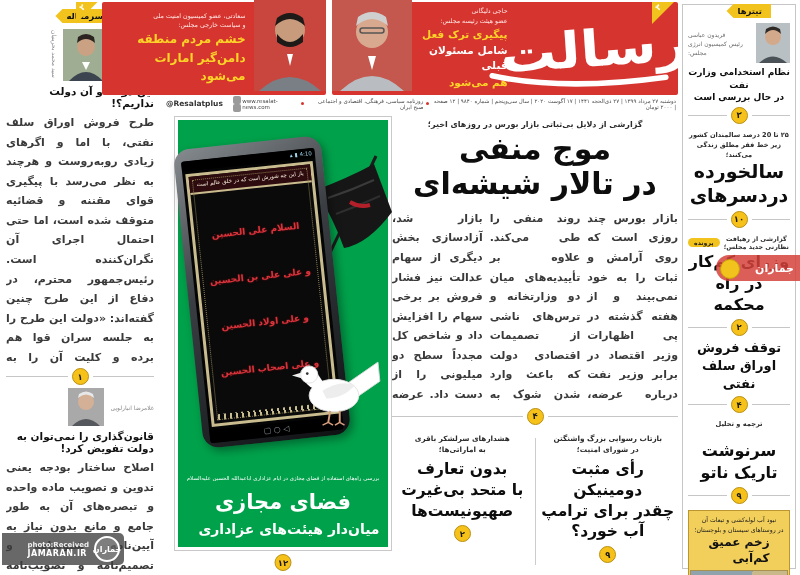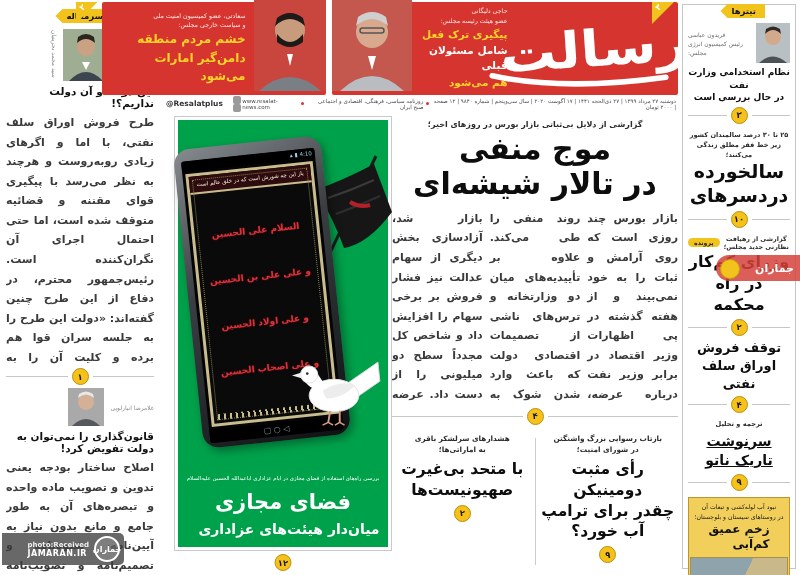--- a/index.html
+++ b/index.html
@@ -82,21 +82,21 @@
   .tassels{height:6px;background:repeating-linear-gradient(90deg,#c9bd8f 0 2px,transparent 2px 6px);margin:0 4px 3px;}
   .navbar{height:13px;background:#000;color:#8b9196;font-size:8px;display:flex;align-items:center;justify-content:center;gap:16px;}
   .dove-svg{position:absolute;bottom:118px;right:6px;width:96px;height:86px;z-index:3;}
   .g-kicker{position:absolute;bottom:66px;left:0;right:0;text-align:center;color:#ffffff;font-size:5.4px;white-space:nowrap;
     overflow:hidden;z-index:4;}
   .g-h1{position:absolute;bottom:33px;left:0;right:0;text-align:center;color:#fff;font-weight:bold;font-size:21px;z-index:4;}
   .g-h2{position:absolute;bottom:10px;left:12px;right:0;text-align:center;color:#fff;font-weight:bold;font-size:14px;z-index:4;}
   
   .sidebar{position:absolute;top:4px;right:4px;width:114px;height:565px;border:1px solid #c6c6c6;background:#fff;
     box-sizing:border-box;padding:4px 5px;display:flex;flex-direction:column;}
-  .sidebar .flag-tag{position:absolute;top:-1px;right:30px;}
+  .sidebar .flag-tag{position:absolute;top:-1px;right:24px;}
   .sb-item1{display:flex;gap:4px;align-items:center;margin-top:14px;}
   .sb-by{font-size:6px;color:#6e6e6e;text-align:left;line-height:1.5;flex:1;}
   .sb-head{font-weight:bold;text-align:center;color:#0d0d0d;line-height:1.4;}
   .sb-h-md{font-size:9px;margin-top:3px;}
   .sb-h-lg{font-size:19px;line-height:1.25;}
   .sb-h-xl{font-size:16px;line-height:1.35;}
   .sb-h-sm{font-size:13px;line-height:1.4;}
   .sb-kicker{font-size:6.6px;line-height:1.55;margin-top:3px;}
   .sb-kickrow{display:flex;align-items:center;gap:3px;margin-top:4px;}
   .oval-tag{background:#f2c31c;border-radius:8px;font-size:6.2px;font-weight:bold;padding:1px 6px;flex:0 0 auto;}
@@ -264,20 +264,21 @@
             </div>
             <div class="badge">۹</div>
           </div>
           <div class="bh-divider"></div>
           <div class="bh">
             <div class="kicker bh-kicker">
               <div>هشدارهای سرلشکر باقری</div>
               <div>به اماراتی‌ها؛</div>
             </div>
             <div class="bh-head">
+              <div>بدون تعارف</div>
               <div>با متحد بی‌غیرت</div>
               <div>صهیونیست‌ها</div>
             </div>
             <div class="badge">۲</div>
           </div>
         </div>
       </div>
 
       <div class="green-wrap">
         <div class="green">
@@ -356,21 +357,21 @@
       <div>نظام استخدامی وزارت نفت</div>
       <div>در حال بررسی است</div>
     </div>
     <div class="seprow">
       <div class="line"></div>
         <div class="badge">۳</div>
         <div class="line"></div>
     </div>
 
     <div class="kicker sb-kicker">
-      <div>۲۵ تا ۳۰ درصد سالمندان کشور</div>
+      <div>۲۵ تا 20 درصد سالمندان کشور</div>
       <div>زیر خط فقر مطلق زندگی می‌کنند؛</div>
     </div>
     <div class="sb-head sb-h-lg">
       <div>سالخورده</div>
       <div>دردسرهای</div>
     </div>
     <div class="seprow">
       <div class="line"></div>
         <div class="badge">۱۰</div>
         <div class="line"></div>
@@ -394,21 +395,21 @@
       <div>توقف فروش</div>
       <div>اوراق سلف نفتی</div>
     </div>
     <div class="seprow">
       <div class="line"></div>
         <div class="badge">۴</div>
         <div class="line"></div>
     </div>
 
     <div class="kicker sb-kicker">ترجمه و تحلیل</div>
-    <div class="sb-head" style="font-size:14px;margin-top:2px;text-decoration:underline;">سرنوشت تاریک ناتو</div>
+    <div class="sb-head" style="font-size:16px;margin-top:10px;">سرنوشت تاریک ناتو</div>
     <div class="seprow">
       <div class="line"></div>
         <div class="badge">۹</div>
         <div class="line"></div>
     </div>
 
     <div class="yellow-box">
       <div class="yb-kicker">
         <div>نبود آب لوله‌کشی و تبعات آن</div>
         <div>در روستاهای سیستان و بلوچستان؛</div>

